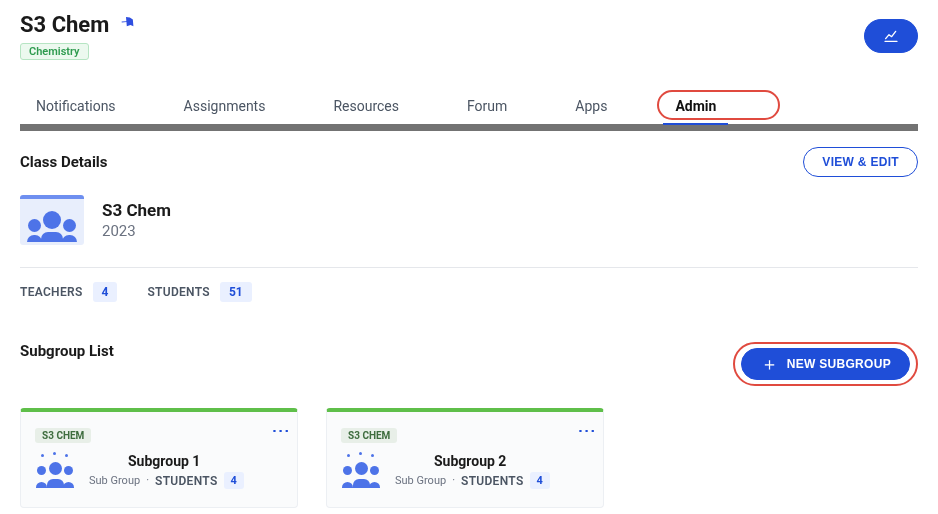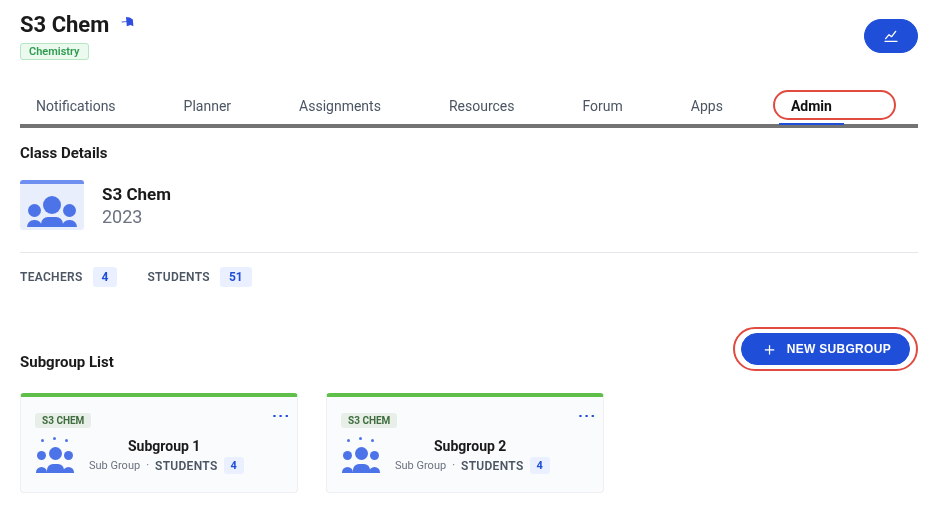--- a/index.html
+++ b/index.html
@@ -51,21 +51,21 @@
     border-radius: 20px;
     padding: 7px 18px;
     font-size: 12px;
     font-weight: 700;
     letter-spacing: .3px;
     cursor: pointer;
   }
   
   .tabs {
     display: flex;
-    border-bottom: 4px solid #737373;
+    border-bottom: 7px solid #737373;
     margin-top: 28px;
     gap: 60px;
     padding: 0 12px;
   }
   .tab {
     padding: 10px 4px;
     font-size: 14px;
     color: #4b5563;
     cursor: pointer;
     position: relative;
@@ -118,39 +118,39 @@
   .class-icon .c2 { width: 13px; height: 13px; left: 8px; top: 20px; }
   .class-icon .c3 { width: 13px; height: 13px; right: 8px; top: 20px; }
   .class-icon .b1, .class-icon .b2, .class-icon .b3 {
     position: absolute; background: #4d73e8; border-radius: 7px 7px 0 0;
     bottom: 3px; height: 10px;
   }
   .class-icon .b1 { width: 22px; left: 21px; }
   .class-icon .b2 { width: 15px; left: 7px; height: 7px; }
   .class-icon .b3 { width: 15px; right: 7px; height: 7px; }
   .class-name { font-size: 17px; font-weight: 700; }
-  .class-year { font-size: 18px; color: #6b7280; margin-top: 2px; }
+  .class-year { font-size: 15px; color: #6b7280; margin-top: 2px; }
   .counts-row {
     display: flex; gap: 30px;
     border-top: 1px solid #e5e7eb;
     margin-top: 22px; padding-top: 14px; text-align: center;
   }
   .count-item { display: flex; align-items: center; gap: 10px; }
   .count-label { font-size: 12px; font-weight: 600; color: #4b5563; letter-spacing: .3px; }
   .count-badge {
     background: #eaf0ff;
     color: #1f4ed8;
     font-weight: 700;
     font-size: 12px;
     padding: 3px 9px;
     border-radius: 3px;
   }
   
   .subgroup-hdr {
-    display:flex; justify-content:space-between; align-items:flex-end;
+    display:flex; justify-content:space-between; align-items:flex-start;
     margin-top: 40px;
     gap: 36px;
   }
   .new-subgroup-wrap {
     position: relative;
     padding: 6px 8px;
   }
   .new-subgroup-highlight {
     position: absolute;
     inset: 0;
@@ -233,34 +233,34 @@
       <svg width="16" height="16" viewBox="0 0 24 24" fill="none" stroke="#fff" stroke-width="2" stroke-linecap="round" stroke-linejoin="round">
           <path d="M3 20h18"></path>
           <path d="M4 16l5-6 4 3 6-8"></path>
         </svg>
     </span>
   </button>
 </div>
 
 <div class="tabs">
   <div class="tab"><span>Notifications</span></div>
-  <div class="tab"><span>Planner</span></div>
   <div class="tab"><span>Assignments</span></div>
   <div class="tab"><span>Resources</span></div>
   <div class="tab"><span>Forum</span></div>
   <div class="tab"><span>Apps</span></div>
   <div class="tab active" style="position:relative;">
     <span>Admin</span>
     <span class="tab-highlight"></span>
   </div>
 </div>
 
 <div class="section">
   <div class="section-header">
     <div class="section-title">Class Details</div>
+    <button class="btn-outline">VIEW &amp; EDIT</button>
   </div>
   <div class="class-details-body">
     <div class="class-icon">
       <span class="c1"></span>
         <span class="c2"></span>
         <span class="c3"></span>
       <span class="b1"></span>
         <span class="b2"></span>
         <span class="b3"></span>
     </div>

